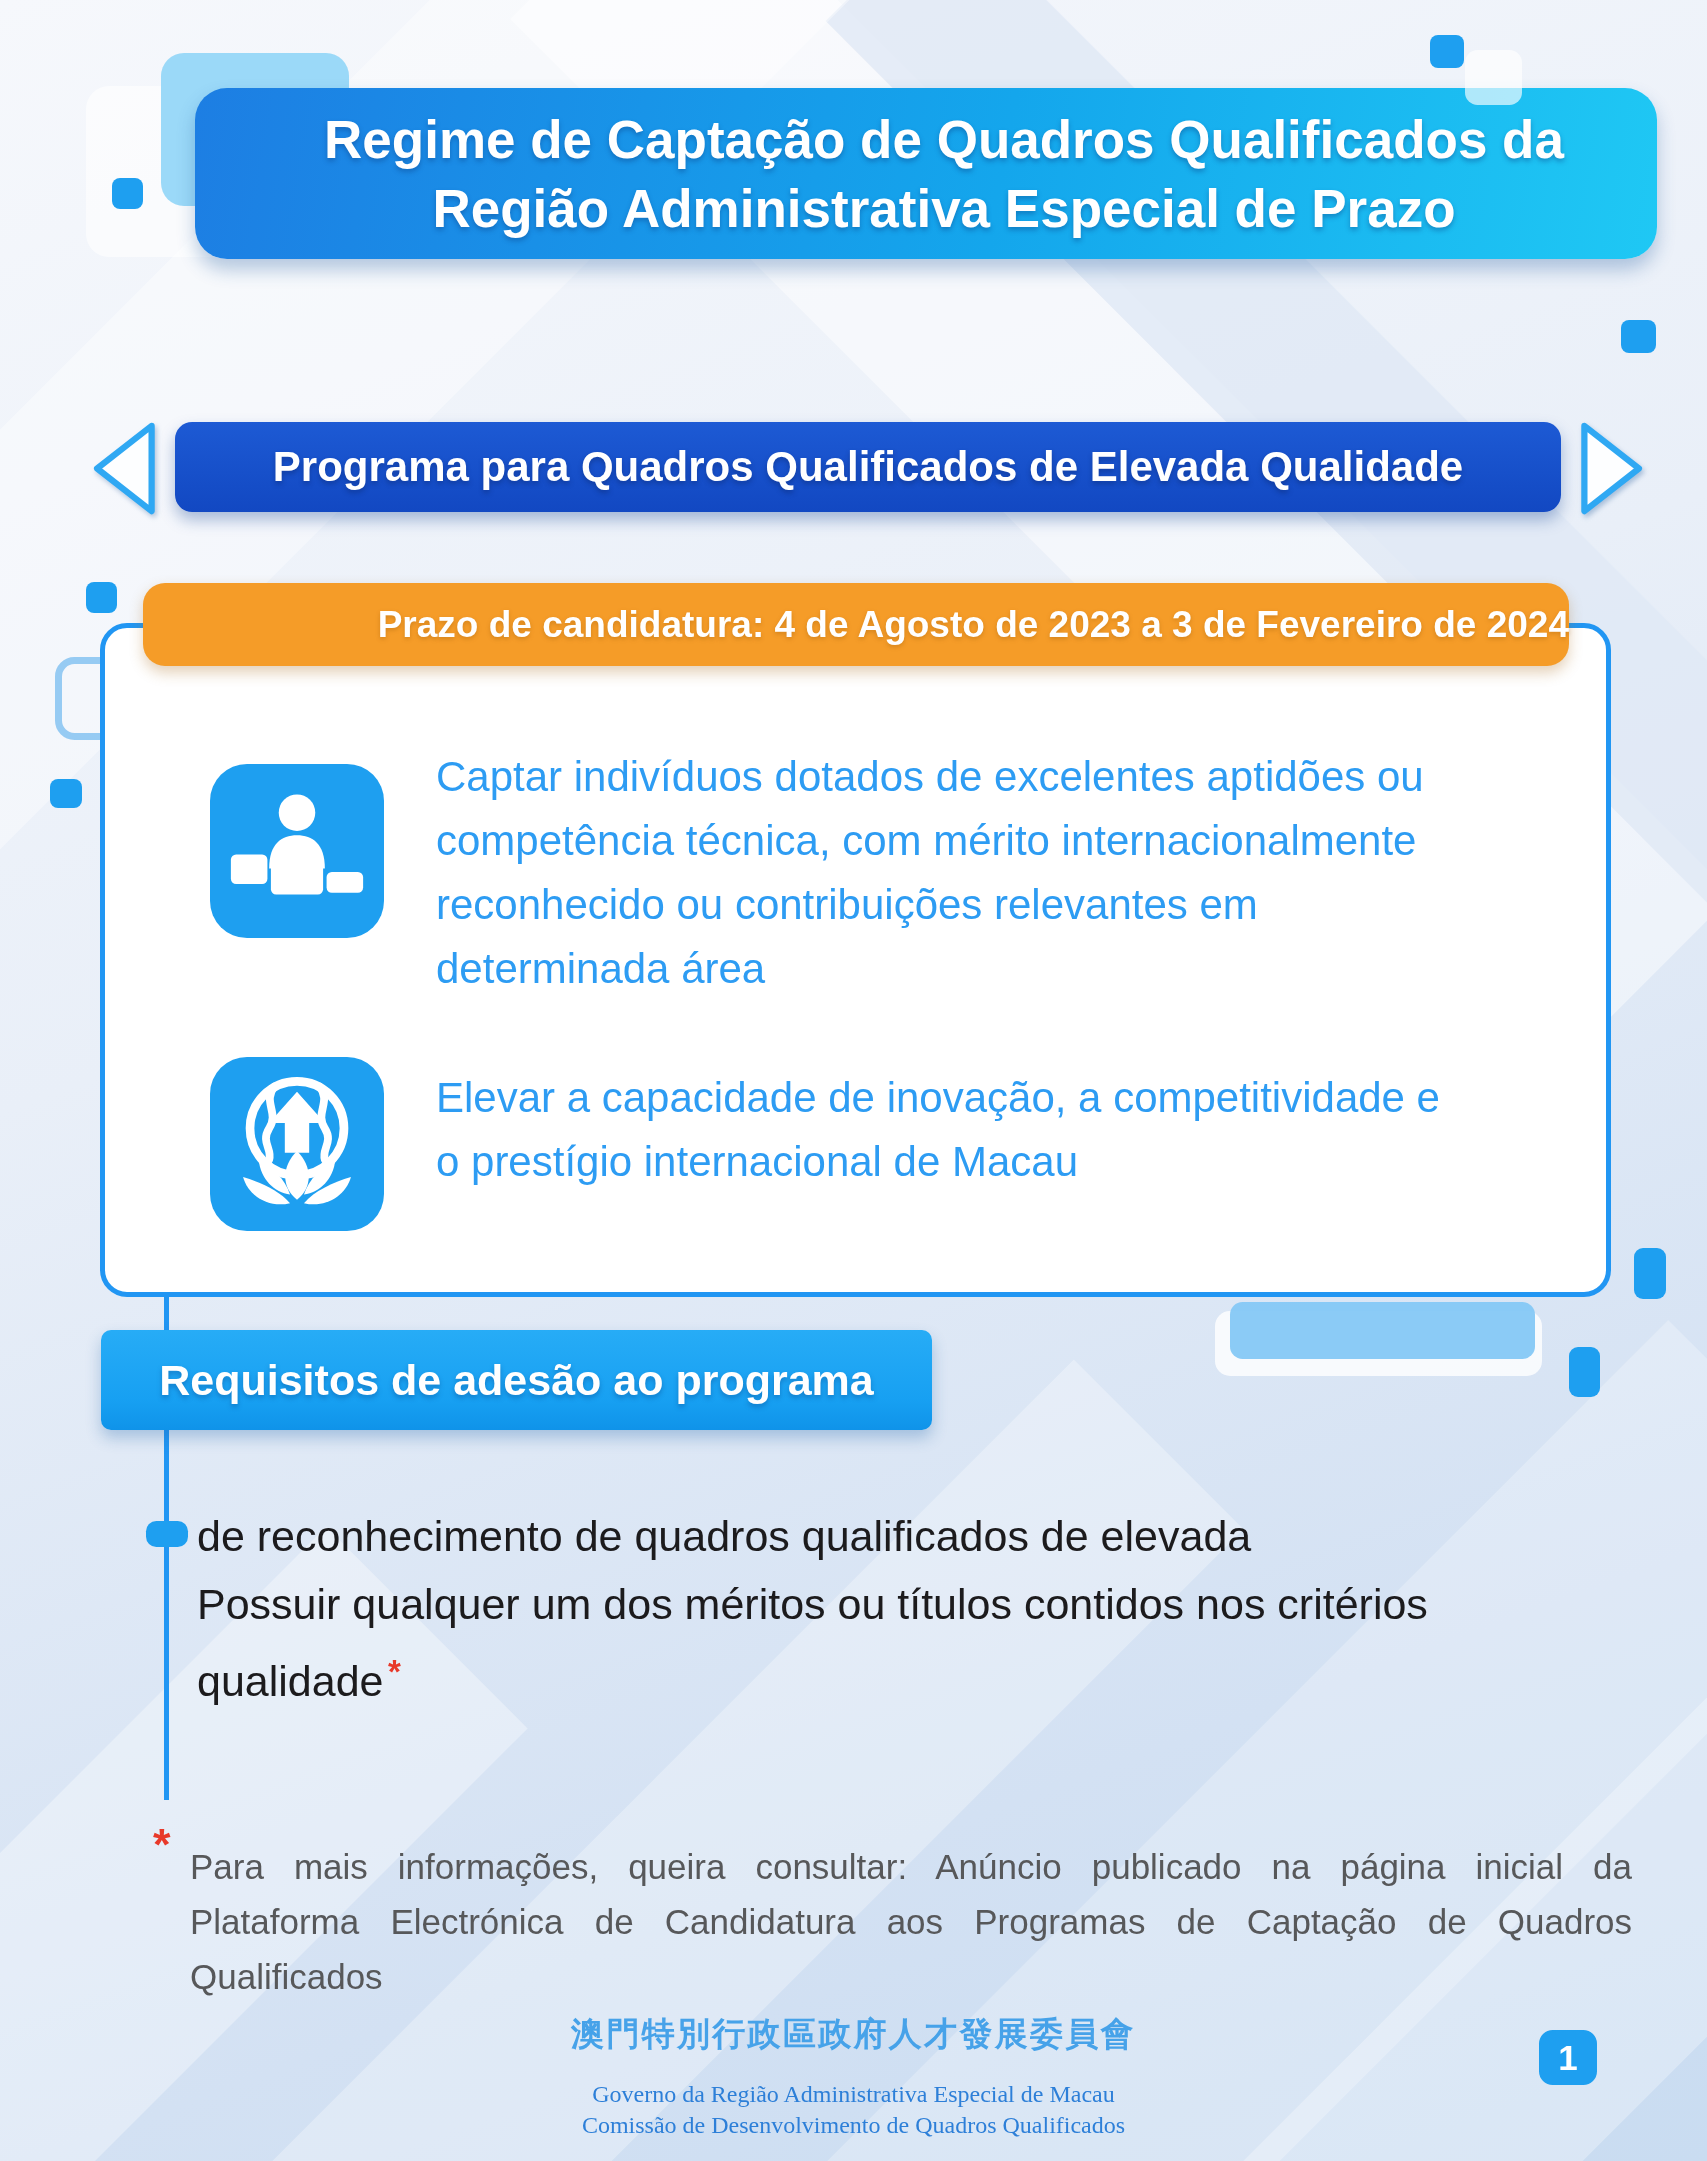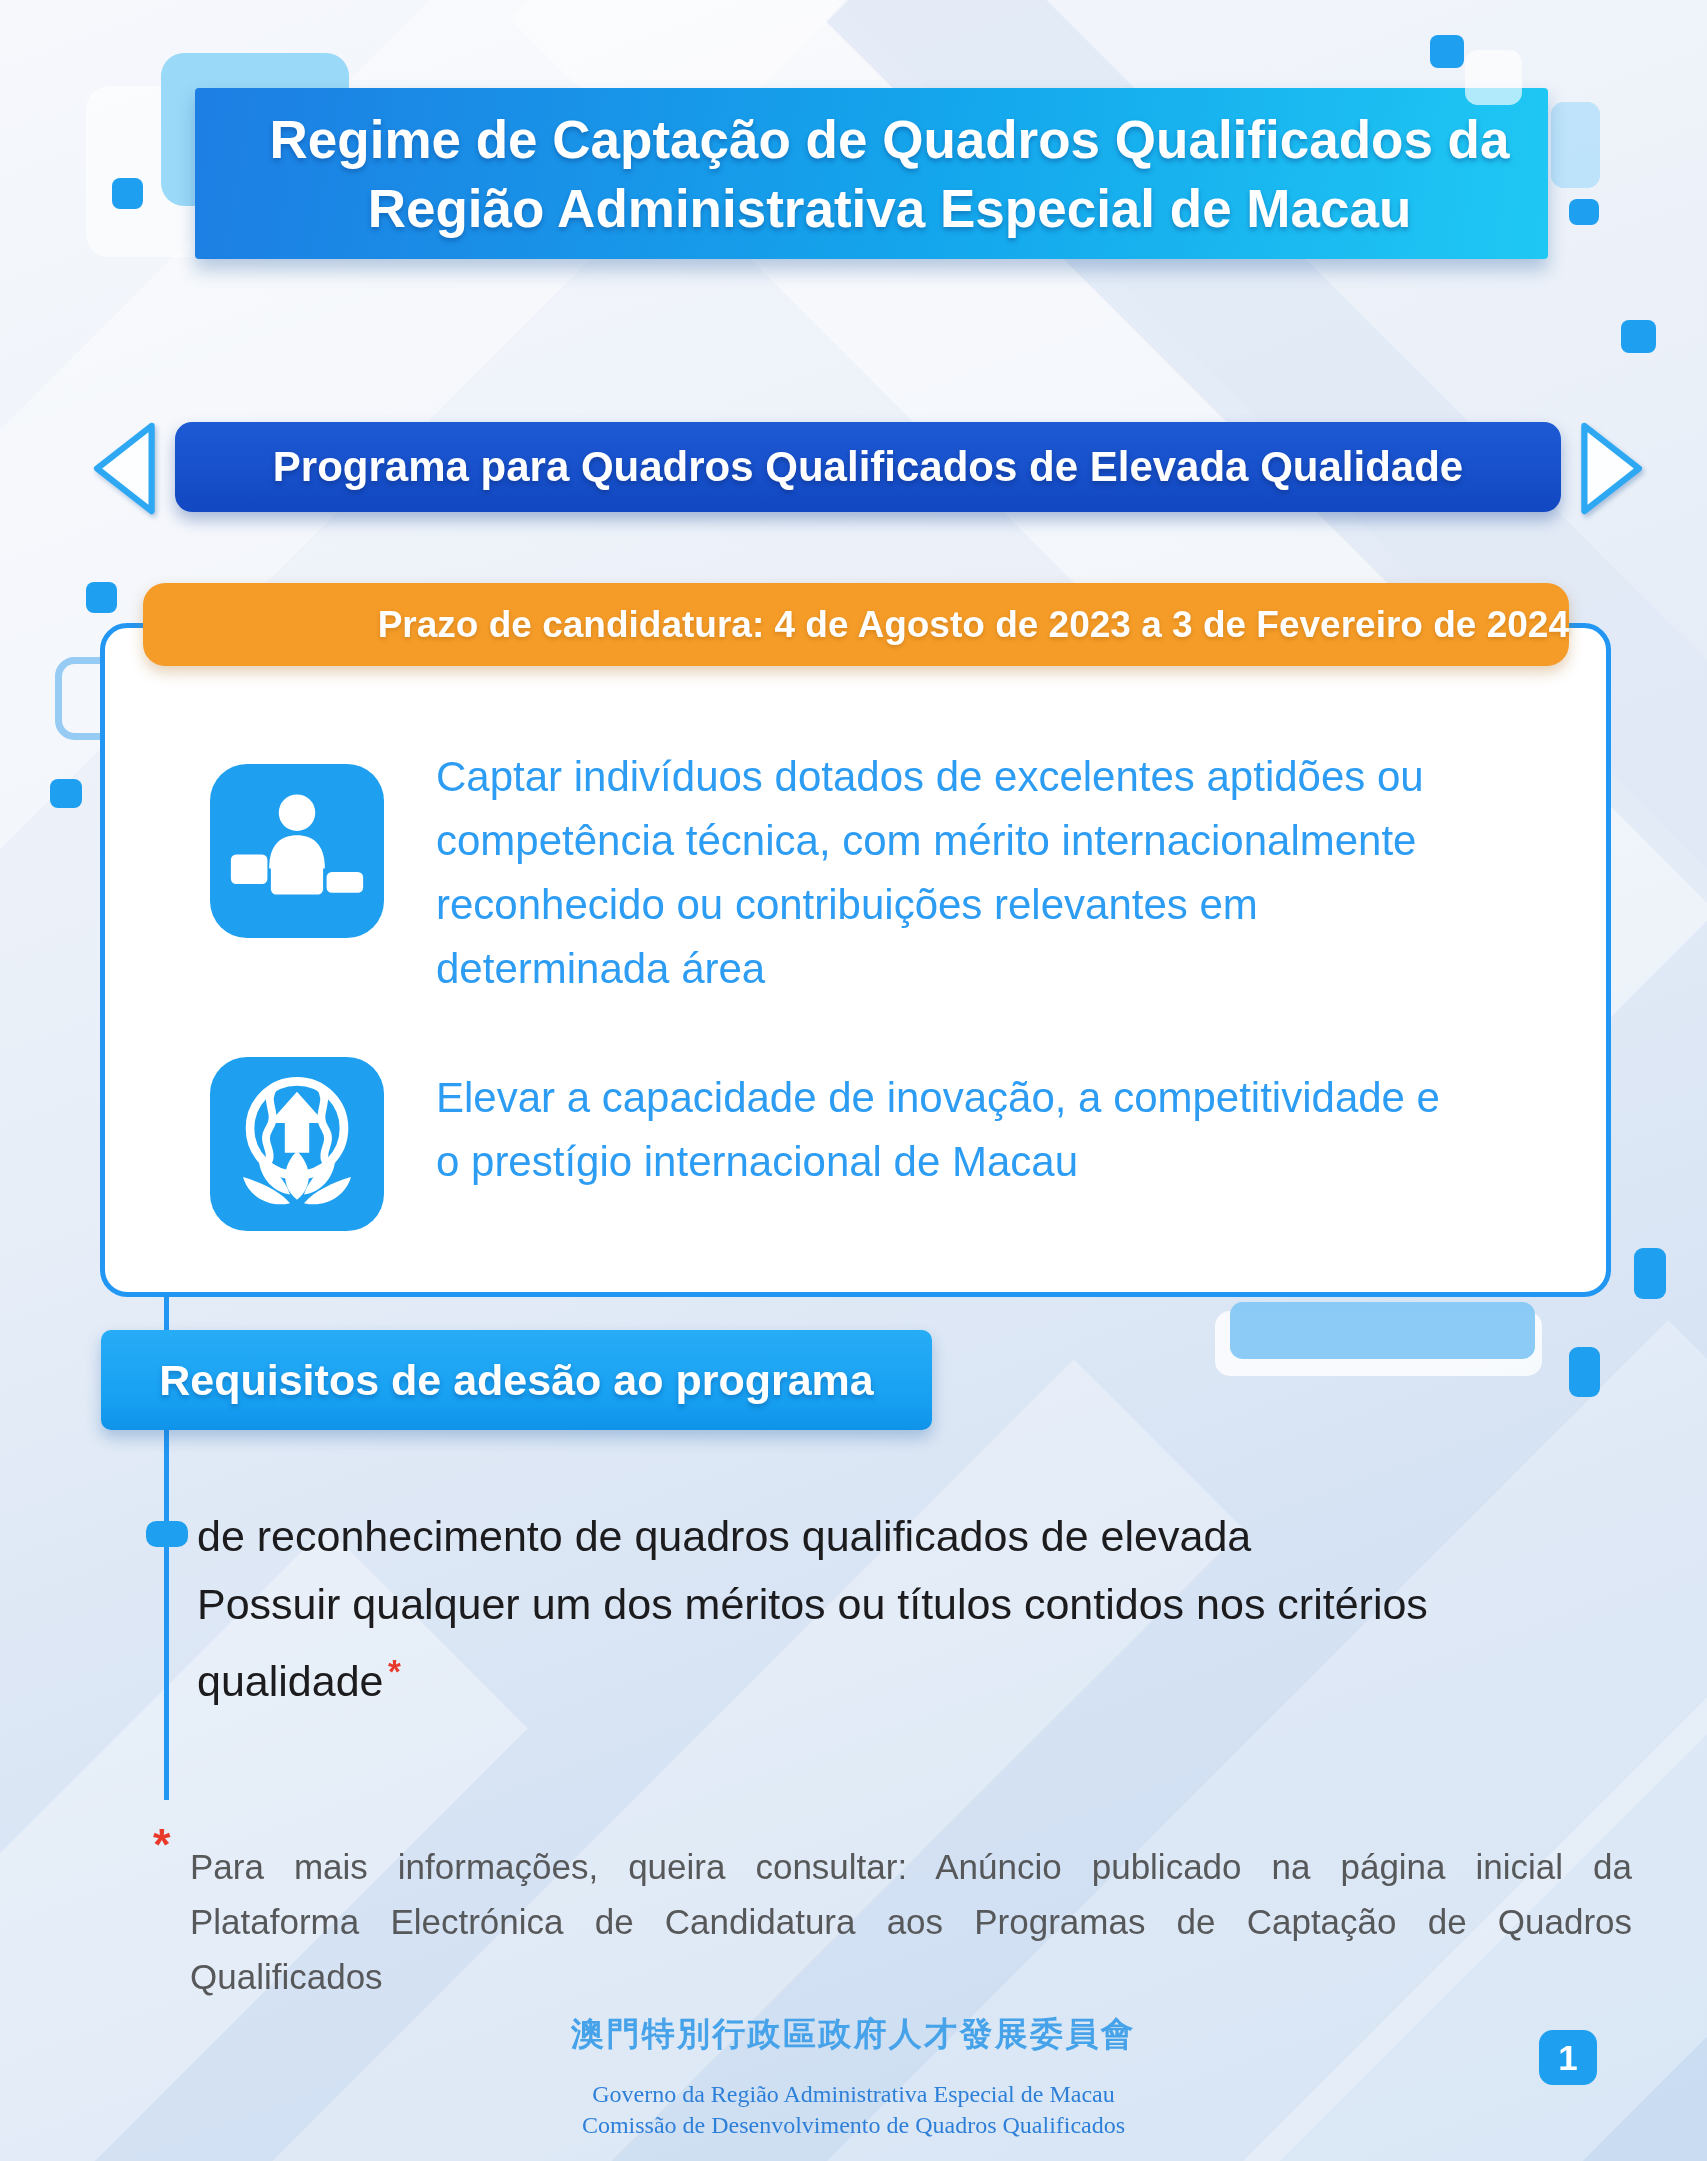--- a/index.html
+++ b/index.html
@@ -36,22 +36,22 @@
   .d-orange-sq  { left: 86px;  top: 582px; width: 31px;  height: 31px; }
   .d-card-outline { left: 55px; top: 657px; width: 124px; height: 83px; border: 7.4px solid rgba(140,197,242,0.9); border-radius: 19.4px; background: transparent; }
   .d-l-sq4      { left: 50px;   top: 779px; width: 32px;  height: 28.5px; }
   .d-cb-white   { left: 1215px; top: 1311px; width: 327px; height: 65px; border-radius: 15px; background: rgba(255,255,255,0.8); }
   .d-cb-blue    { left: 1230px; top: 1302px; width: 305px; height: 57px; border-radius: 12.6px; background: rgba(133,200,245,0.95); }
   .d-cb-pill1   { left: 1634px; top: 1248px; width: 32px;  height: 51px; border-radius: 9px; }
   .d-cb-pill2   { left: 1569px; top: 1347px; width: 31px;  height: 50px; border-radius: 9px; }
 
   
   .title-banner {
-    position: absolute; left: 195px; top: 88px; width: 1353px; height: 171px;
-    border-radius: 4px; z-index: 5;
+    position: absolute; left: 195px; top: 88px; width: 1462px; height: 171px;
+    border-radius: 32px; z-index: 5;
     background: linear-gradient(100deg, #1d7ee3 0%, #14a6ec 55%, #1fc8f4 100%);
     box-shadow: 0 10.3px 18px rgba(30, 90, 160, 0.30);
     display: flex; flex-direction: column; justify-content: center; align-items: center; padding-left: 36px;
   }
   .title-line {
     color: #ffffff; font-size: 53px; font-weight: 700; line-height: 69px;
     white-space: nowrap; text-shadow: 0 3.4px 5.7px rgba(10, 60, 130, 0.4);
   }
 
   
@@ -176,21 +176,21 @@
   <div class="decor d-card-outline"></div>
   <div class="decor sq-solid d-l-sq4"></div>
   <div class="decor d-cb-white"></div>
   <div class="decor d-cb-blue"></div>
   <div class="decor sq-solid d-cb-pill1"></div>
   <div class="decor sq-solid d-cb-pill2"></div>
   <div class="decor d-tr-white"></div>
 
   <div class="title-banner">
     <div class="title-line">Regime de Captação de Quadros Qualificados da</div>
-    <div class="title-line">Região Administrativa Especial de Macau</div>
+    <div class="title-line">Região Administrativa Especial de Prazo</div>
   </div>
 
   <div class="nav-arrow left">
     <svg width="71" height="97" viewBox="0 0 125 170">
       <polygon points="112,10 16,85 112,160" fill="#fdfeff" stroke="#2FA8F3" stroke-width="11" stroke-linejoin="round"></polygon>
     </svg>
   </div>
   <div class="program-banner">
     <div class="program-banner-label">Programa para Quadros Qualificados de Elevada Qualidade</div>
   </div>

